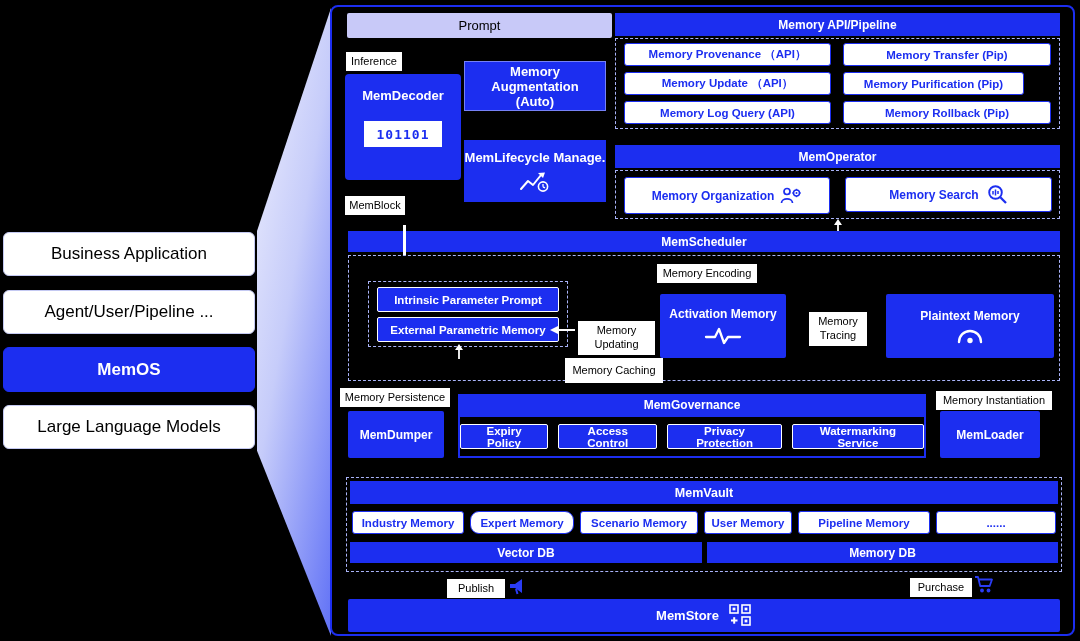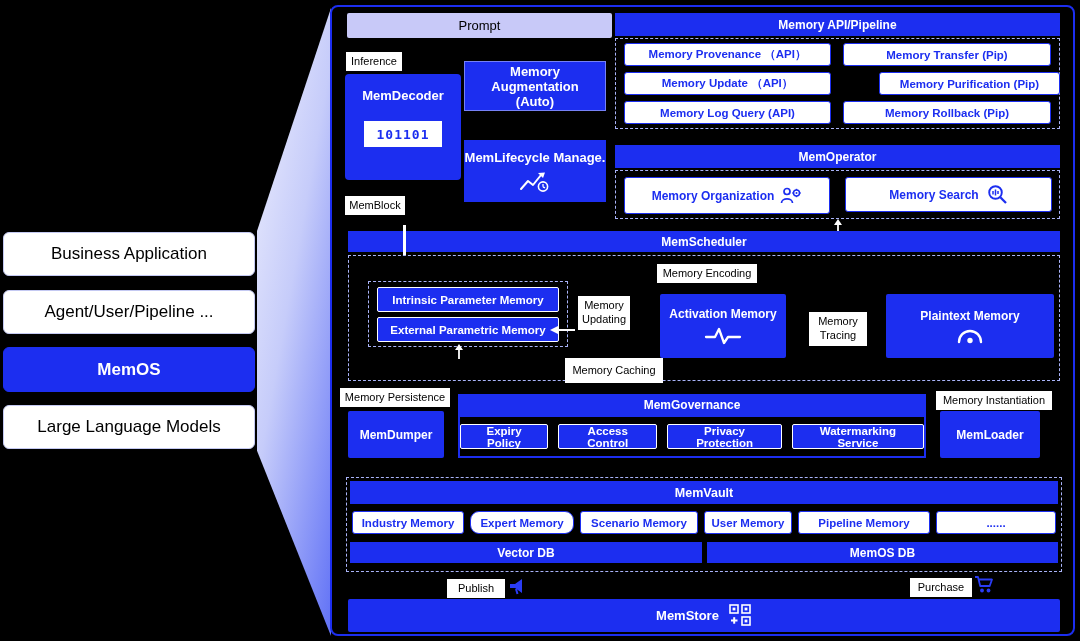--- a/index.html
+++ b/index.html
@@ -73,21 +73,21 @@
     </span>
   </div>
 
   <div class="abs wlabel" style="left:345px;top:196px;width:60px;height:19px;">MemBlock</div>
 
   <div class="abs hdr" style="left:615px;top:13px;width:445px;height:23px;">Memory API/Pipeline</div>
   <div class="abs dashed" style="left:615px;top:38px;width:445px;height:91px;"></div>
   <div class="abs whitebox" style="left:624px;top:43px;width:207px;height:23px;font-size:11.5px;">Memory Provenance （API）</div>
   <div class="abs whitebox" style="left:843px;top:43px;width:208px;height:23px;font-size:11.5px;">Memory Transfer (Pip)</div>
   <div class="abs whitebox" style="left:624px;top:72px;width:207px;height:23px;font-size:11.5px;">Memory Update （API）</div>
-  <div class="abs whitebox" style="left:843px;top:72px;width:181px;height:23px;font-size:11.5px;margin-left:36px;">Memory Purification (Pip)</div>
+  <div class="abs whitebox" style="left:843px;top:72px;width:181px;height:23px;font-size:11.5px;">Memory Purification (Pip)</div>
   <div class="abs whitebox" style="left:624px;top:101px;width:207px;height:23px;font-size:11.5px;">Memory Log Query (API)</div>
   <div class="abs whitebox" style="left:843px;top:101px;width:208px;height:23px;font-size:11.5px;">Memory Rollback (Pip)</div>
 
   <div class="abs hdr" style="left:615px;top:145px;width:445px;height:23px;">MemOperator</div>
   <div class="abs dashed" style="left:615px;top:170px;width:445px;height:49px;"></div>
   <div class="abs whitebox" style="left:624px;top:177px;width:206px;height:37px;font-size:12px;align-items:center;">
     <span>Memory Organization</span>
     <span style="margin-left:6px;">
       <svg width="22" height="19" viewBox="0 0 22 19">
         <circle cx="7" cy="5.5" r="3" fill="none" stroke="var(--blue)" stroke-width="1.7"></circle>
@@ -121,31 +121,31 @@
     </svg>
   </span>
 
   <div class="abs hdr" style="left:348px;top:231px;width:712px;height:21px;">MemScheduler</div>
   <div class="abs" style="left:403px;top:225px;width:3px;height:30px;background:#fff;"></div>
   <div class="abs dashed" style="left:348px;top:255px;width:712px;height:126px;"></div>
 
   <div class="abs wlabel" style="left:657px;top:264px;width:100px;height:19px;">Memory Encoding</div>
 
   <div class="abs dashed" style="left:368px;top:281px;width:200px;height:66px;"></div>
-  <div class="abs inner-blue" style="left:377px;top:287px;width:182px;height:25px;">Intrinsic Parameter Memory</div>
+  <div class="abs inner-blue" style="left:377px;top:287px;width:182px;height:25px;">Intrinsic Parameter Prompt</div>
   <div class="abs inner-blue" style="left:377px;top:317px;width:182px;height:25px;">External Parametric Memory</div>
 
   <span class="abs" style="left:550px;top:324px;">
     <svg width="26" height="12" viewBox="0 0 26 12">
       <line x1="25" y1="6" x2="7" y2="6" stroke="#fff" stroke-width="2"></line>
       <polygon points="8,2 0,6 8,10" fill="#fff"></polygon>
     </svg>
   </span>
 
-  <div class="abs wlabel" style="left:578px;top:296px;width:52px;height:34px;">Memory Updating</div>
+  <div class="abs wlabel" style="left:578px;top:321px;width:77px;height:34px;">Memory Updating</div>
 
   <div class="abs bluebox col" style="left:660px;top:294px;width:126px;height:64px;border-radius:2px;">
     <span style="font-size:12px;font-weight:600;">Activation Memory</span>
     <span style="margin-top:5px;">
       <svg width="38" height="20" viewBox="0 0 38 20">
         <polyline points="2,11 11,11 15,3 20,17 24,11 36,11" fill="none" stroke="#fff" stroke-width="2.3" stroke-linecap="round" stroke-linejoin="round"></polyline>
       </svg>
     </span>
   </div>
 
@@ -185,21 +185,21 @@
 
   <div class="abs dashed" style="left:346px;top:477px;width:716px;height:95px;"></div>
   <div class="abs hdr" style="left:350px;top:481px;width:708px;height:23px;font-weight:700;font-size:12.5px;">MemVault</div>
   <div class="abs whitebox" style="left:352px;top:511px;width:112px;height:23px;font-size:11.5px;">Industry Memory</div>
   <div class="abs whitebox" style="left:470px;top:511px;width:104px;height:23px;font-size:11.5px;border-radius:9px;">Expert Memory</div>
   <div class="abs whitebox" style="left:580px;top:511px;width:118px;height:23px;font-size:11.5px;">Scenario Memory</div>
   <div class="abs whitebox" style="left:704px;top:511px;width:88px;height:23px;font-size:11.5px;">User Memory</div>
   <div class="abs whitebox" style="left:798px;top:511px;width:132px;height:23px;font-size:11.5px;">Pipeline Memory</div>
   <div class="abs whitebox" style="left:936px;top:511px;width:120px;height:23px;font-size:11.5px;">......</div>
   <div class="abs bluebox" style="left:350px;top:542px;width:352px;height:21px;font-size:12px;font-weight:700;">Vector DB</div>
-  <div class="abs bluebox" style="left:707px;top:542px;width:351px;height:21px;font-size:12px;font-weight:700;">MemOS DB</div>
+  <div class="abs bluebox" style="left:707px;top:542px;width:351px;height:21px;font-size:12px;font-weight:700;">Memory DB</div>
 
   <div class="abs wlabel" style="left:447px;top:579px;width:58px;height:19px;">Publish</div>
   <span class="abs" style="left:508px;top:577px;">
     <svg width="19" height="19" viewBox="0 0 19 19">
       <path d="M2,7 L7,7 L14,2 L14,16 L7,11 L2,11 Z" fill="#2a3cf5"></path>
       <line x1="8" y1="12" x2="9.5" y2="17" stroke="#2a3cf5" stroke-width="2"></line>
     </svg>
   </span>
 
   <div class="abs wlabel" style="left:910px;top:578px;width:62px;height:19px;">Purchase</div>

